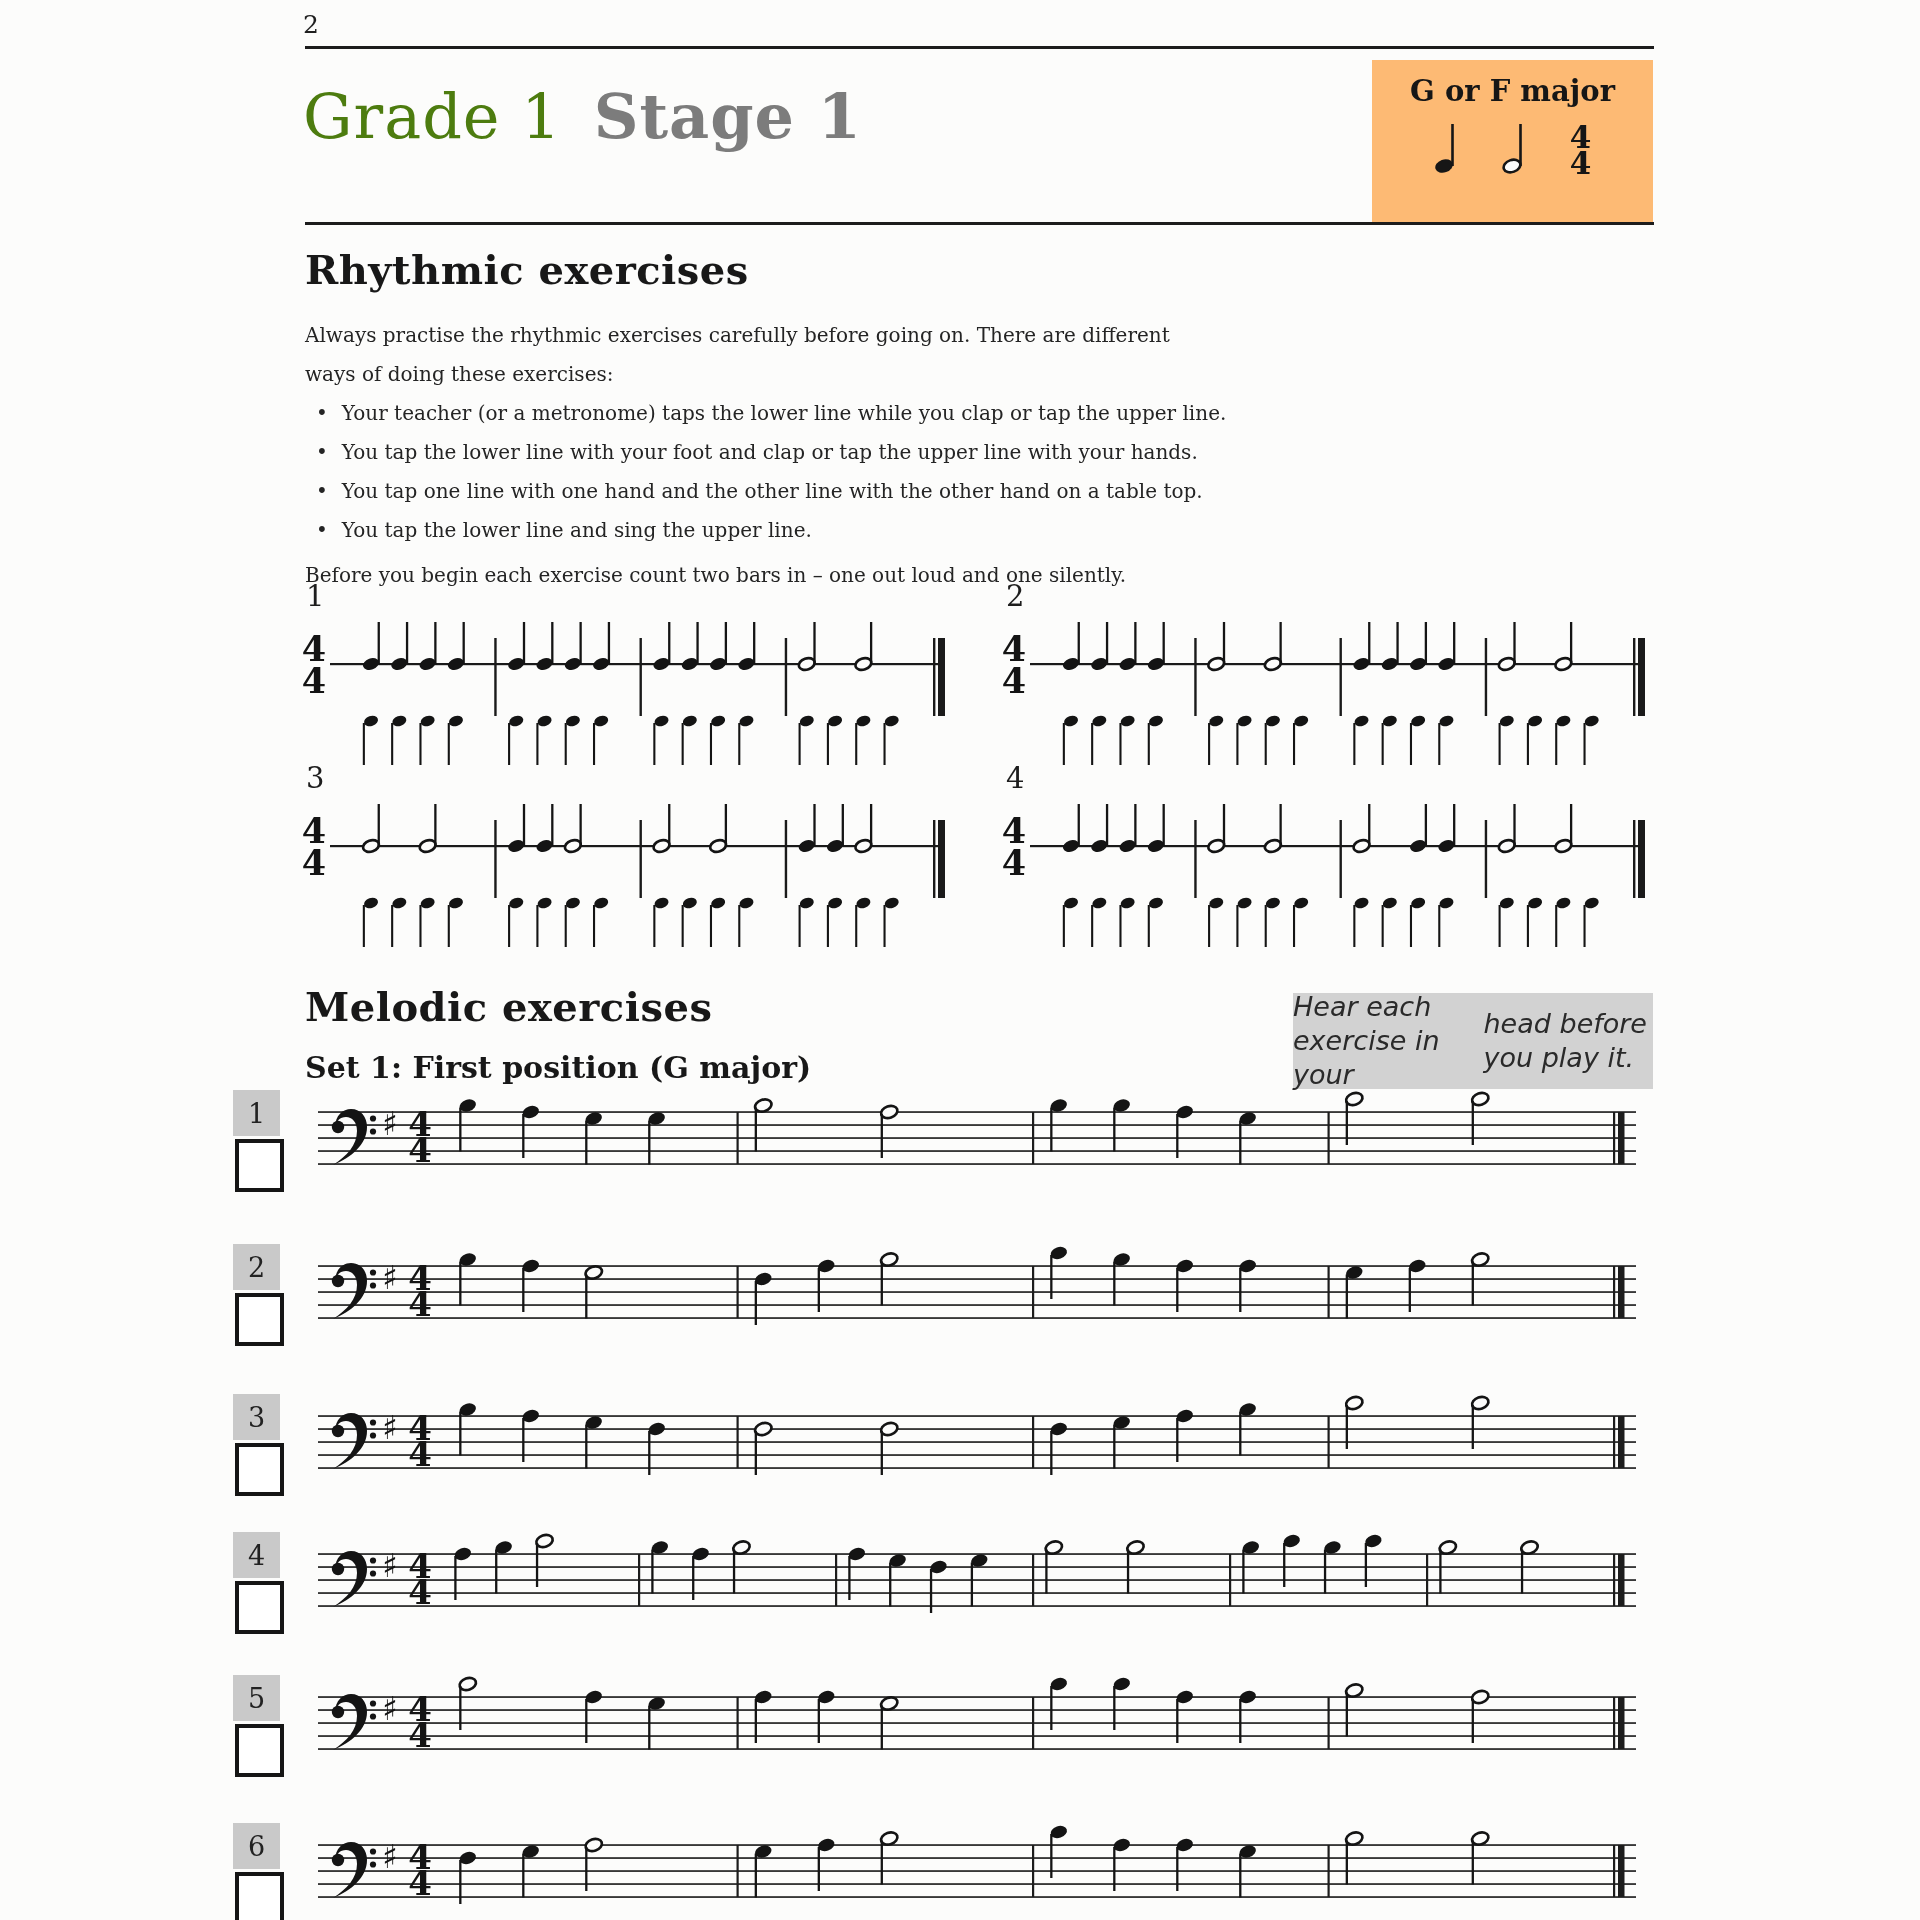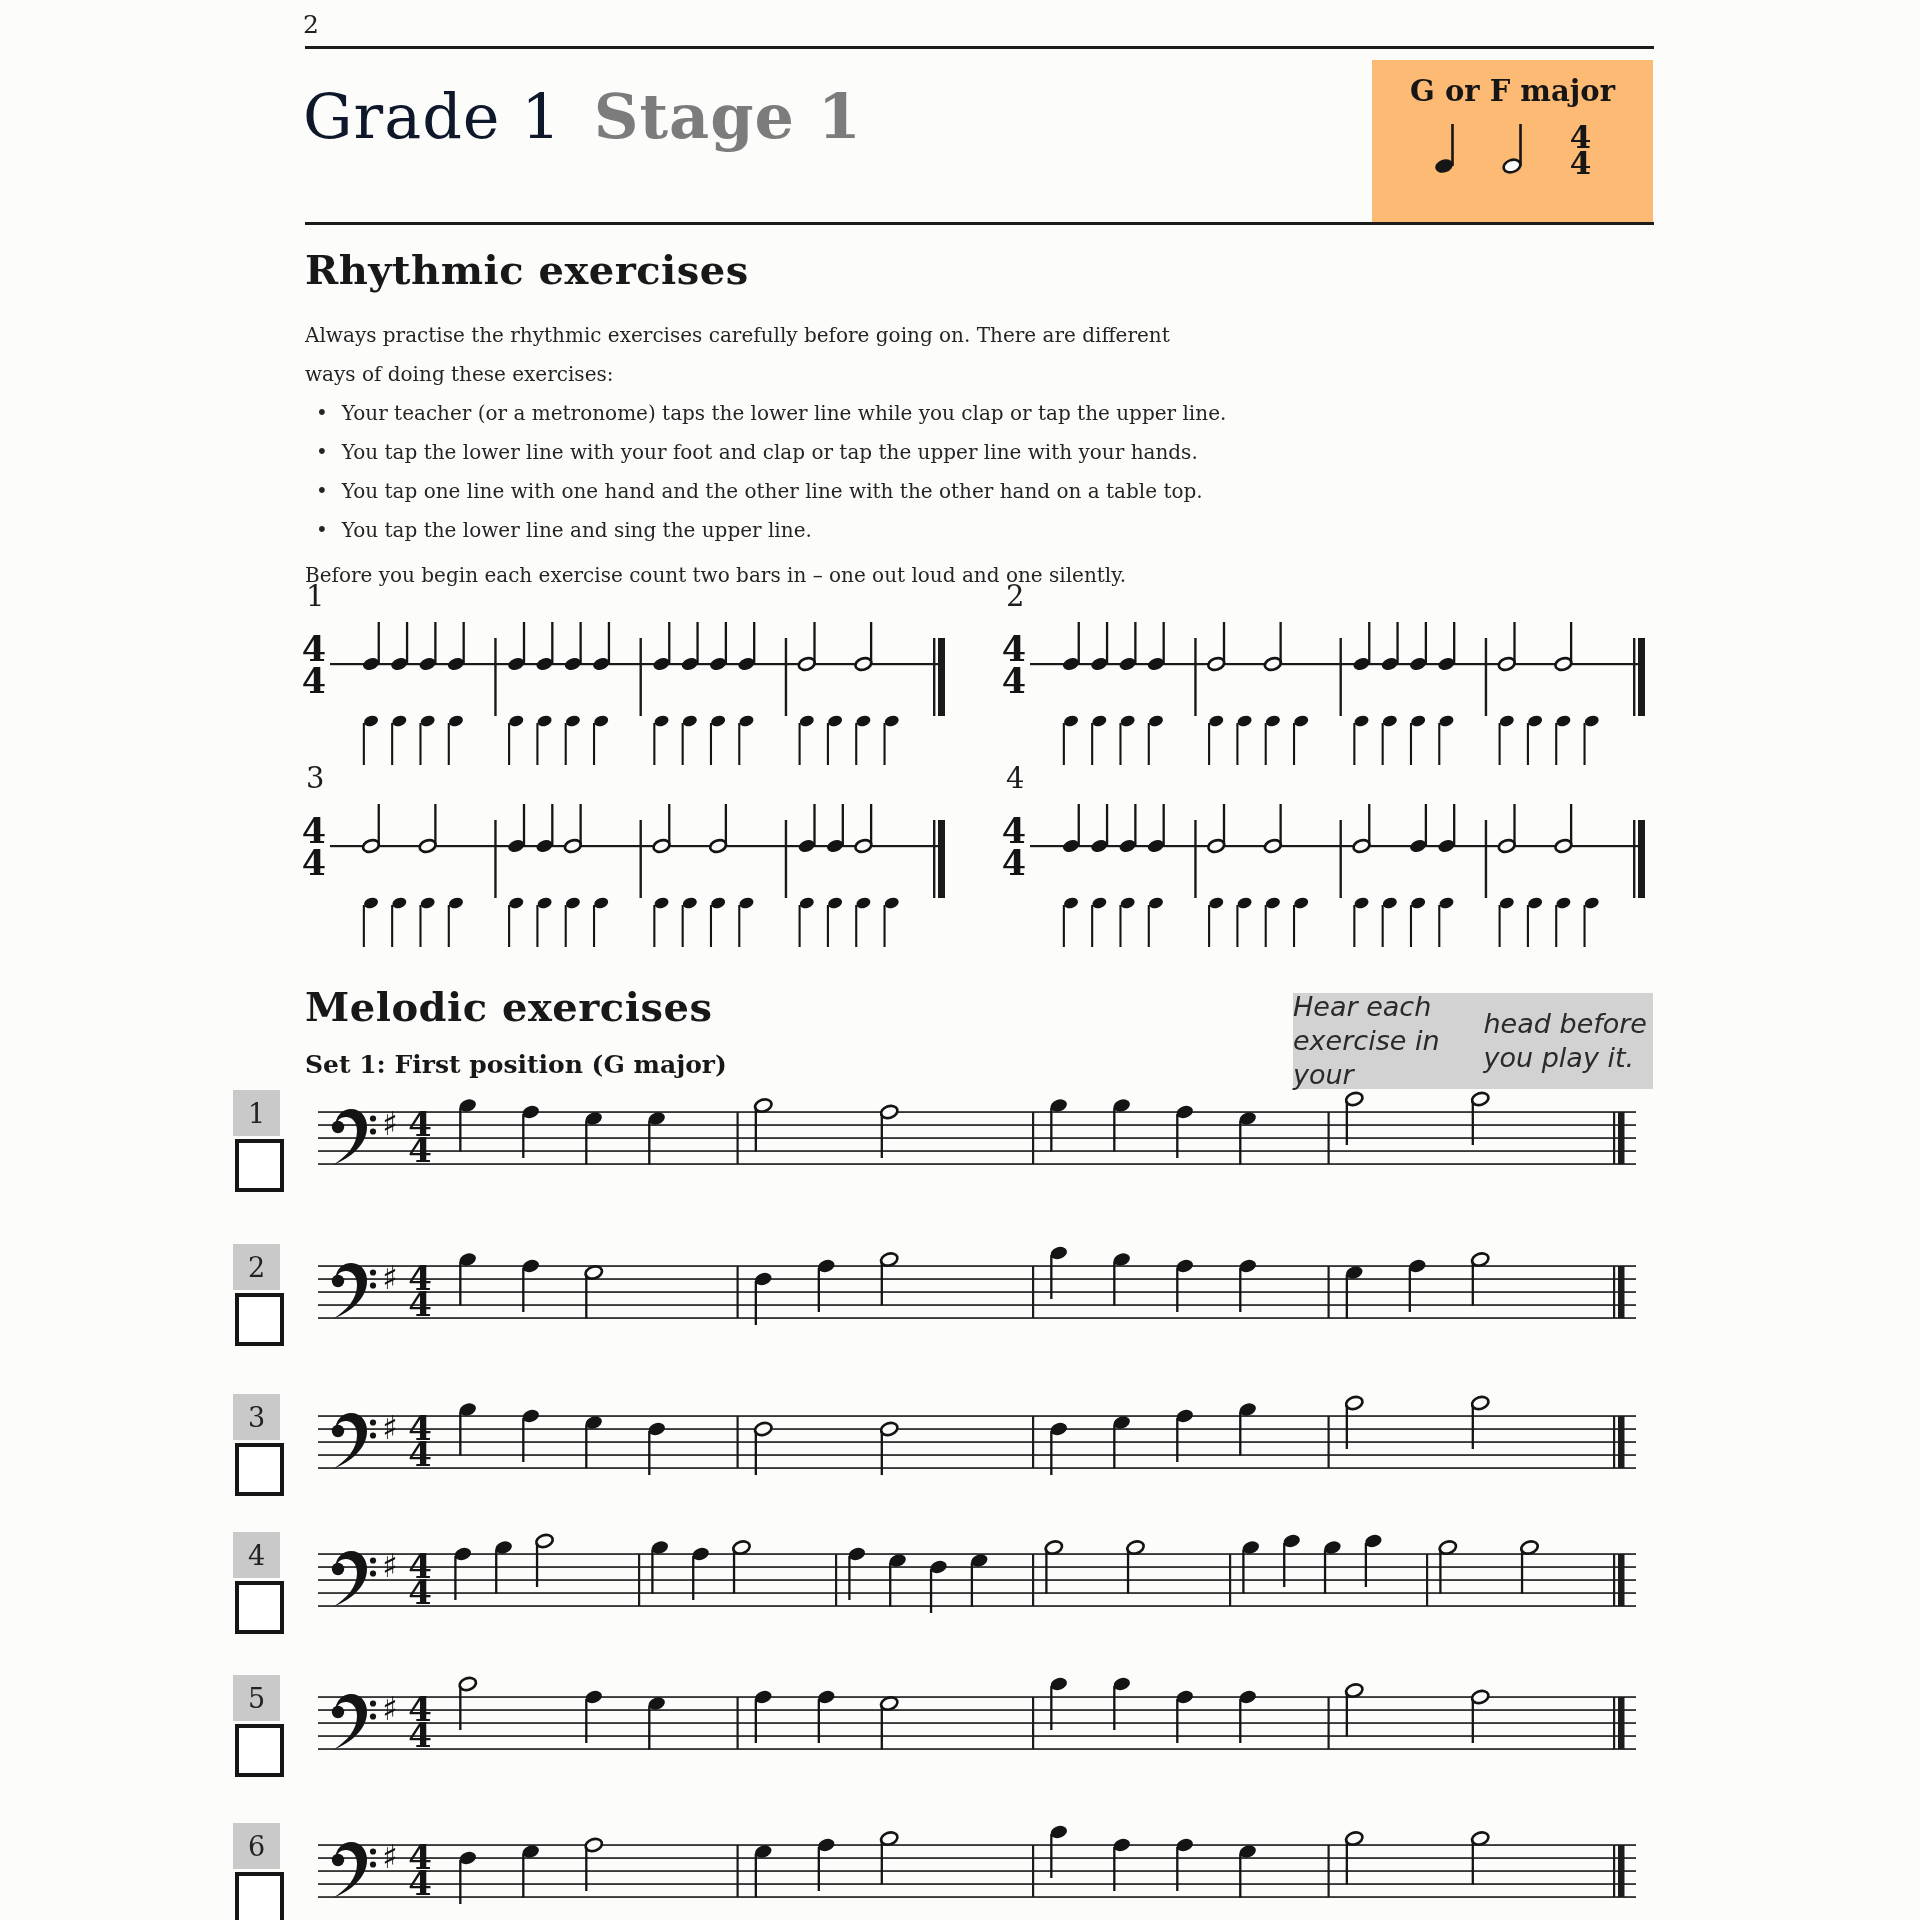--- a/index.html
+++ b/index.html
@@ -6,38 +6,38 @@
   .page{
     position:relative;width:1920px;height:1920px;background:#fcfcfb;
     font-family:"DejaVu Serif",serif;color:#1f1f1f;overflow:hidden;
   }
   .abs{position:absolute;}
   .page-number{left:303px;top:10px;font-size:25px;}
   .rule{left:305px;width:1349px;height:3px;background:#1c1c1c;}
   .rule.top{top:46px;}
   .rule.under-title{top:222px;}
   .title{left:303px;top:80px;font-size:62px;letter-spacing:1px;white-space:nowrap;}
-  .title .t1{color:#0f172a;font-weight:normal;}
+  .title .t1{color:#4d7c0f;font-weight:normal;}
   .title .t2{color:#7c7c7c;font-weight:bold;margin-left:32px;}
   .key-box{
     left:1372px;top:60px;width:281px;height:162px;background:#fdba74;
     display:flex;flex-direction:column;align-items:center;
   }
   .key-box .kb-label{font-size:29px;font-weight:bold;margin-top:14px;color:#161616;}
   .key-box .kb-icons{display:flex;align-items:flex-end;gap:42px;margin-top:10px;}
   .key-box .kb-time{font-size:31px;font-weight:bold;line-height:0.82;text-align:center;color:#161616;}
   .h2{font-size:40px;font-weight:bold;color:#181818;letter-spacing:0.5px;}
   .h2.rhythmic{left:305px;top:246px;}
   .h2.melodic{left:305px;top:983px;}
   .body-line{font-size:20px;line-height:39px;white-space:nowrap;color:#242424;}
   .intro{left:305px;top:316px;}
   .bullets{left:316px;top:394px;}
   .bullets .body-line .bdot{margin-right:14px;}
   .outro{left:305px;top:556px;}
-  .set-label{left:305px;top:1050px;font-size:25px;font-weight:bold;color:#181818;}
+  .set-label{left:305px;top:1050px;font-size:30px;font-weight:bold;color:#181818;}
   .hint-box{
     left:1293px;top:993px;width:360px;height:96px;background:#d2d2d2;
     display:flex;justify-content:center;align-items:center;
     font-family:"DejaVu Sans",sans-serif;font-style:italic;font-size:27px;color:#2a2a2a;
     line-height:34px;
   }
   .rsvg{position:absolute;width:657px;height:192px;}
   .mrow{position:absolute;left:225px;width:1430px;height:124px;}
   .numbox{
     position:absolute;left:8px;top:12px;width:47px;height:46px;background:#c9c9c9;

